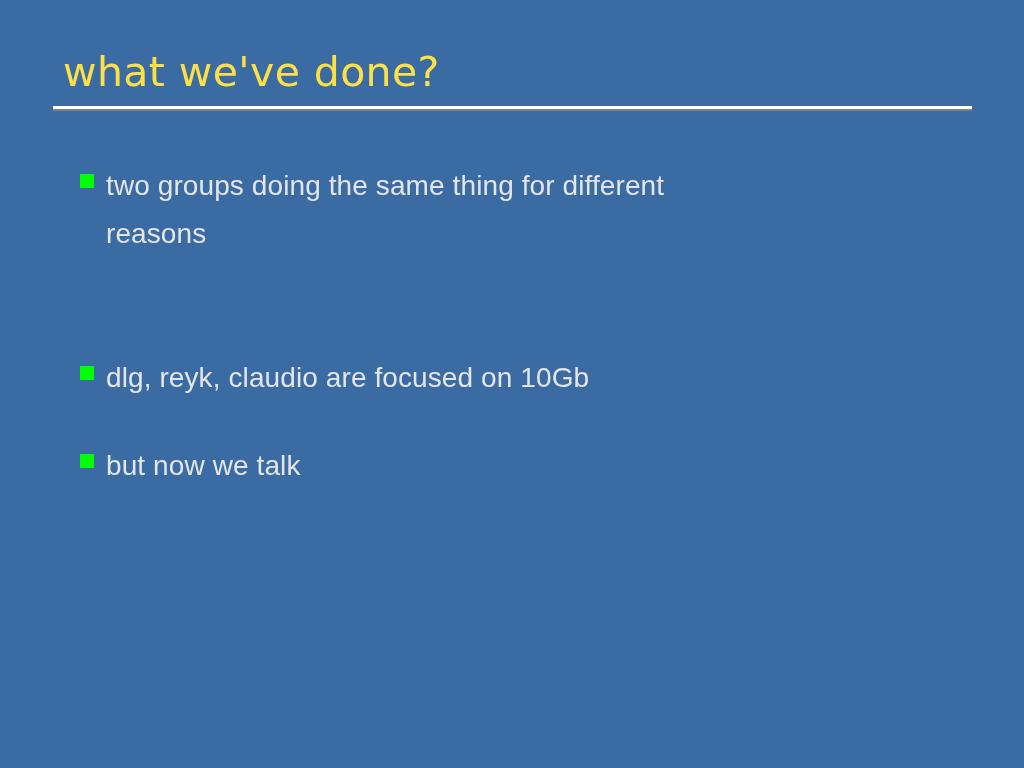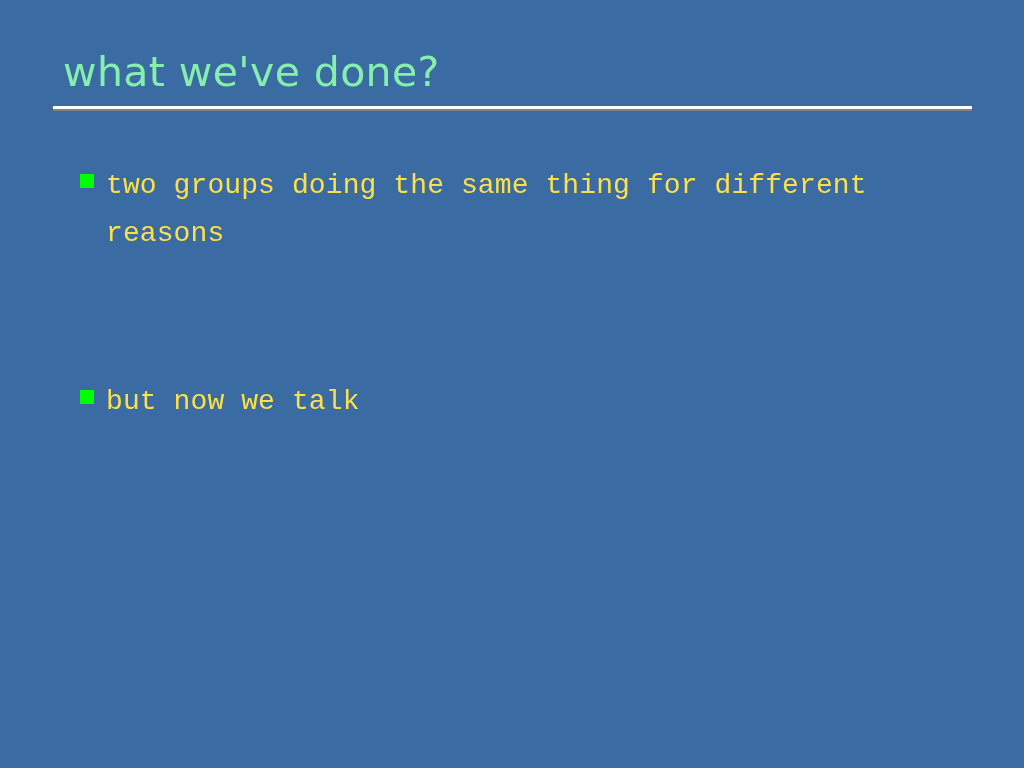--- a/index.html
+++ b/index.html
@@ -27,21 +27,21 @@
     left: 53px;
     top: 44px;
     width: 919px;
   }
 
   #slide-title {
     font-family: "DejaVu Sans", "Liberation Sans", sans-serif;
     font-size: 41px;
     line-height: 56px;
     font-weight: 400;
-    color: #86efac;
+    color: #fde047;
     letter-spacing: 0.4px;
     padding-left: 10px;
     white-space: nowrap;
   }
 
   
   #title-rule {
     position: absolute;
     left: 53px;
     top: 106px;
@@ -69,22 +69,22 @@
   #bullet-list {
     position: absolute;
     left: 80px;
     top: 162px;
     width: 900px;
   }
 
   .bullet-item {
     position: relative;
     padding-left: 26px;
-    color: #fde047;
-    font-family: Liberation Mono, monospace;
+    color: #e5e5e5;
+    font-family: Liberation Sans, sans-serif;
     font-size: 28px;
     font-weight: 400;
     letter-spacing: 0.1px;
   }
 
   .bullet-marker {
     position: absolute;
     left: 0;
     top: 12px;
     width: 14px;
@@ -94,21 +94,21 @@
 
   .bullet-text {
     display: block;
     white-space: pre-line;
   }
 
   
   .bullet-item.b1 { margin-top: 0px;  line-height: 48px; }
   .bullet-item.b2 { margin-top: 96px; line-height: 48px; }
   .bullet-item.b3 { margin-top: 44px; line-height: 43px; }
-  .bullet-item.b4 { margin-top: 120px; line-height: 48px; }
+  .bullet-item.b4 { margin-top: 40px; line-height: 48px; }
 </style>
 </head>
 <body>
 
 <div id="slide">
 
   <div id="title-block">
     <div id="slide-title">what we've done?</div>
   </div>
 
@@ -118,20 +118,24 @@
   </div>
 
   <div id="bullet-list">
 
     <div class="bullet-item b1">
       <span class="bullet-marker"></span>
       <span class="bullet-text">two groups doing the same thing for different
 reasons</span>
     </div>
 
+    <div class="bullet-item b2">
+      <span class="bullet-marker"></span>
+      <span class="bullet-text">dlg, reyk, claudio are focused on 10Gb</span>
+    </div>
 
 
     <div class="bullet-item b4">
       <span class="bullet-marker"></span>
       <span class="bullet-text">but now we talk</span>
     </div>
 
   </div>
 
 </div>

